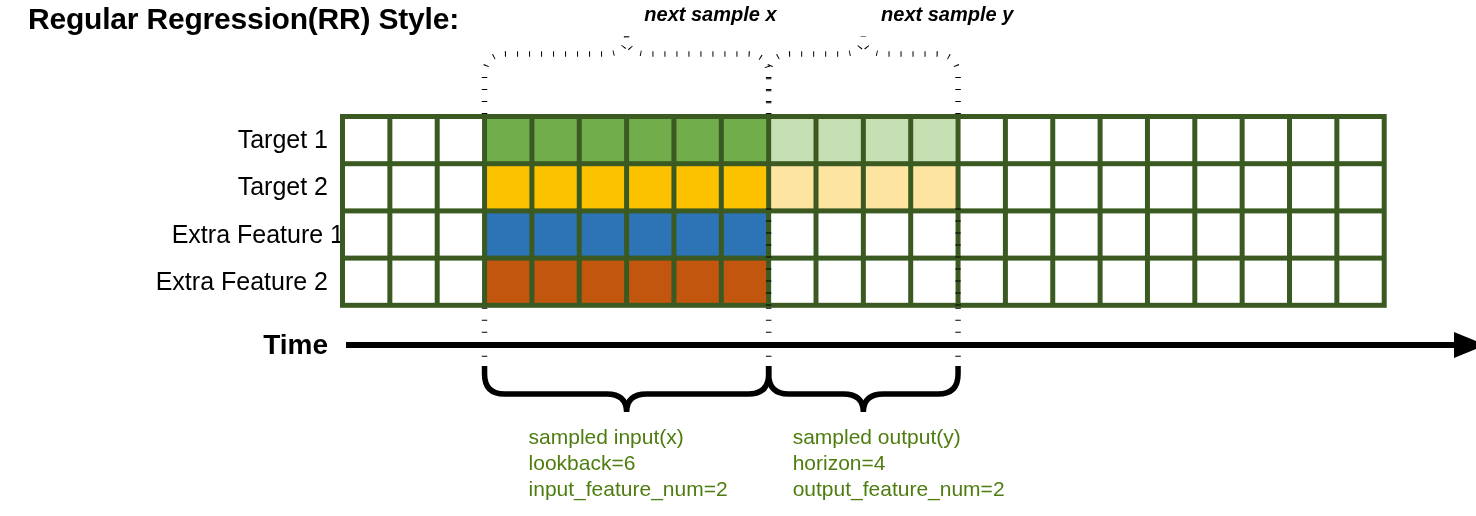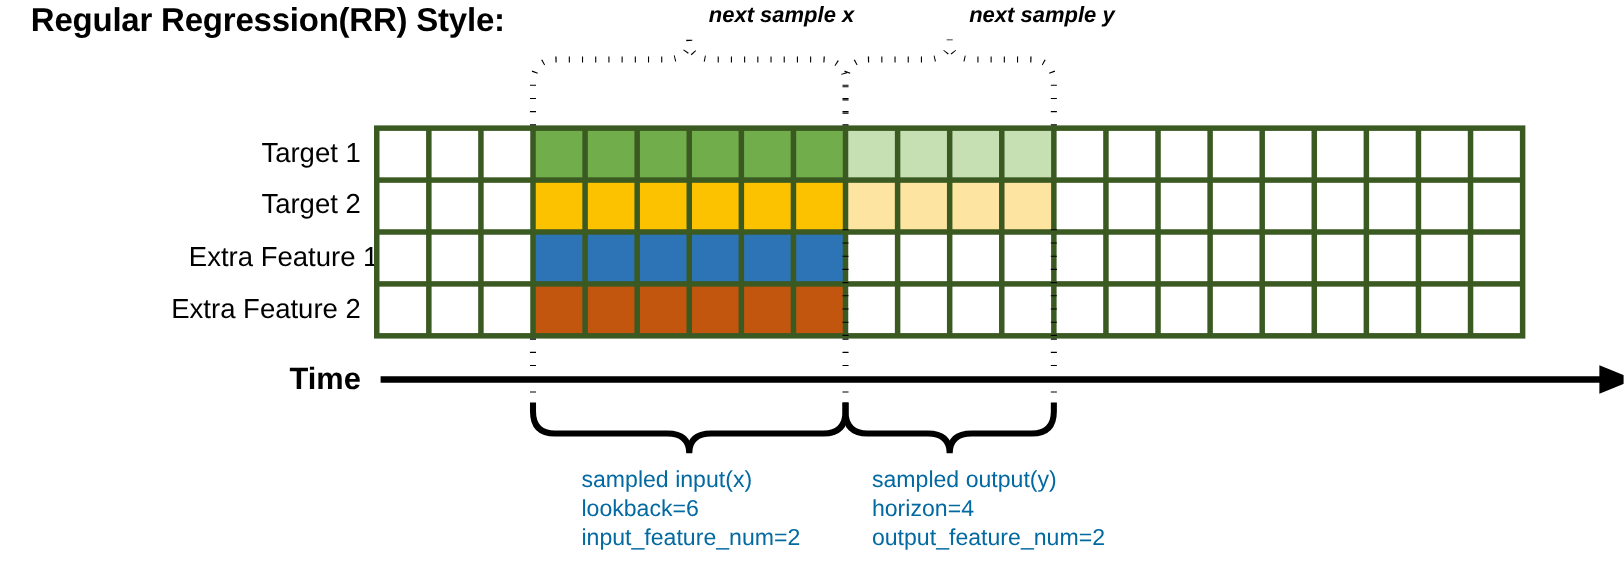--- a/index.html
+++ b/index.html
@@ -59,21 +59,21 @@
     font-weight: 600;
     color: #000;
     white-space: nowrap;
     text-align: right;
     line-height: 1;
   }
   .caption {
     position: absolute;
     font-size: 21px;
     font-weight: 400;
-    color: #0369a1;
+    color: #4d7c0f;
     white-space: nowrap;
     line-height: 26px;
   }
   svg.layer {
     position: absolute;
     left: 0; top: 0;
     width: 1476px;
     height: 516px;
     overflow: visible;
   }

